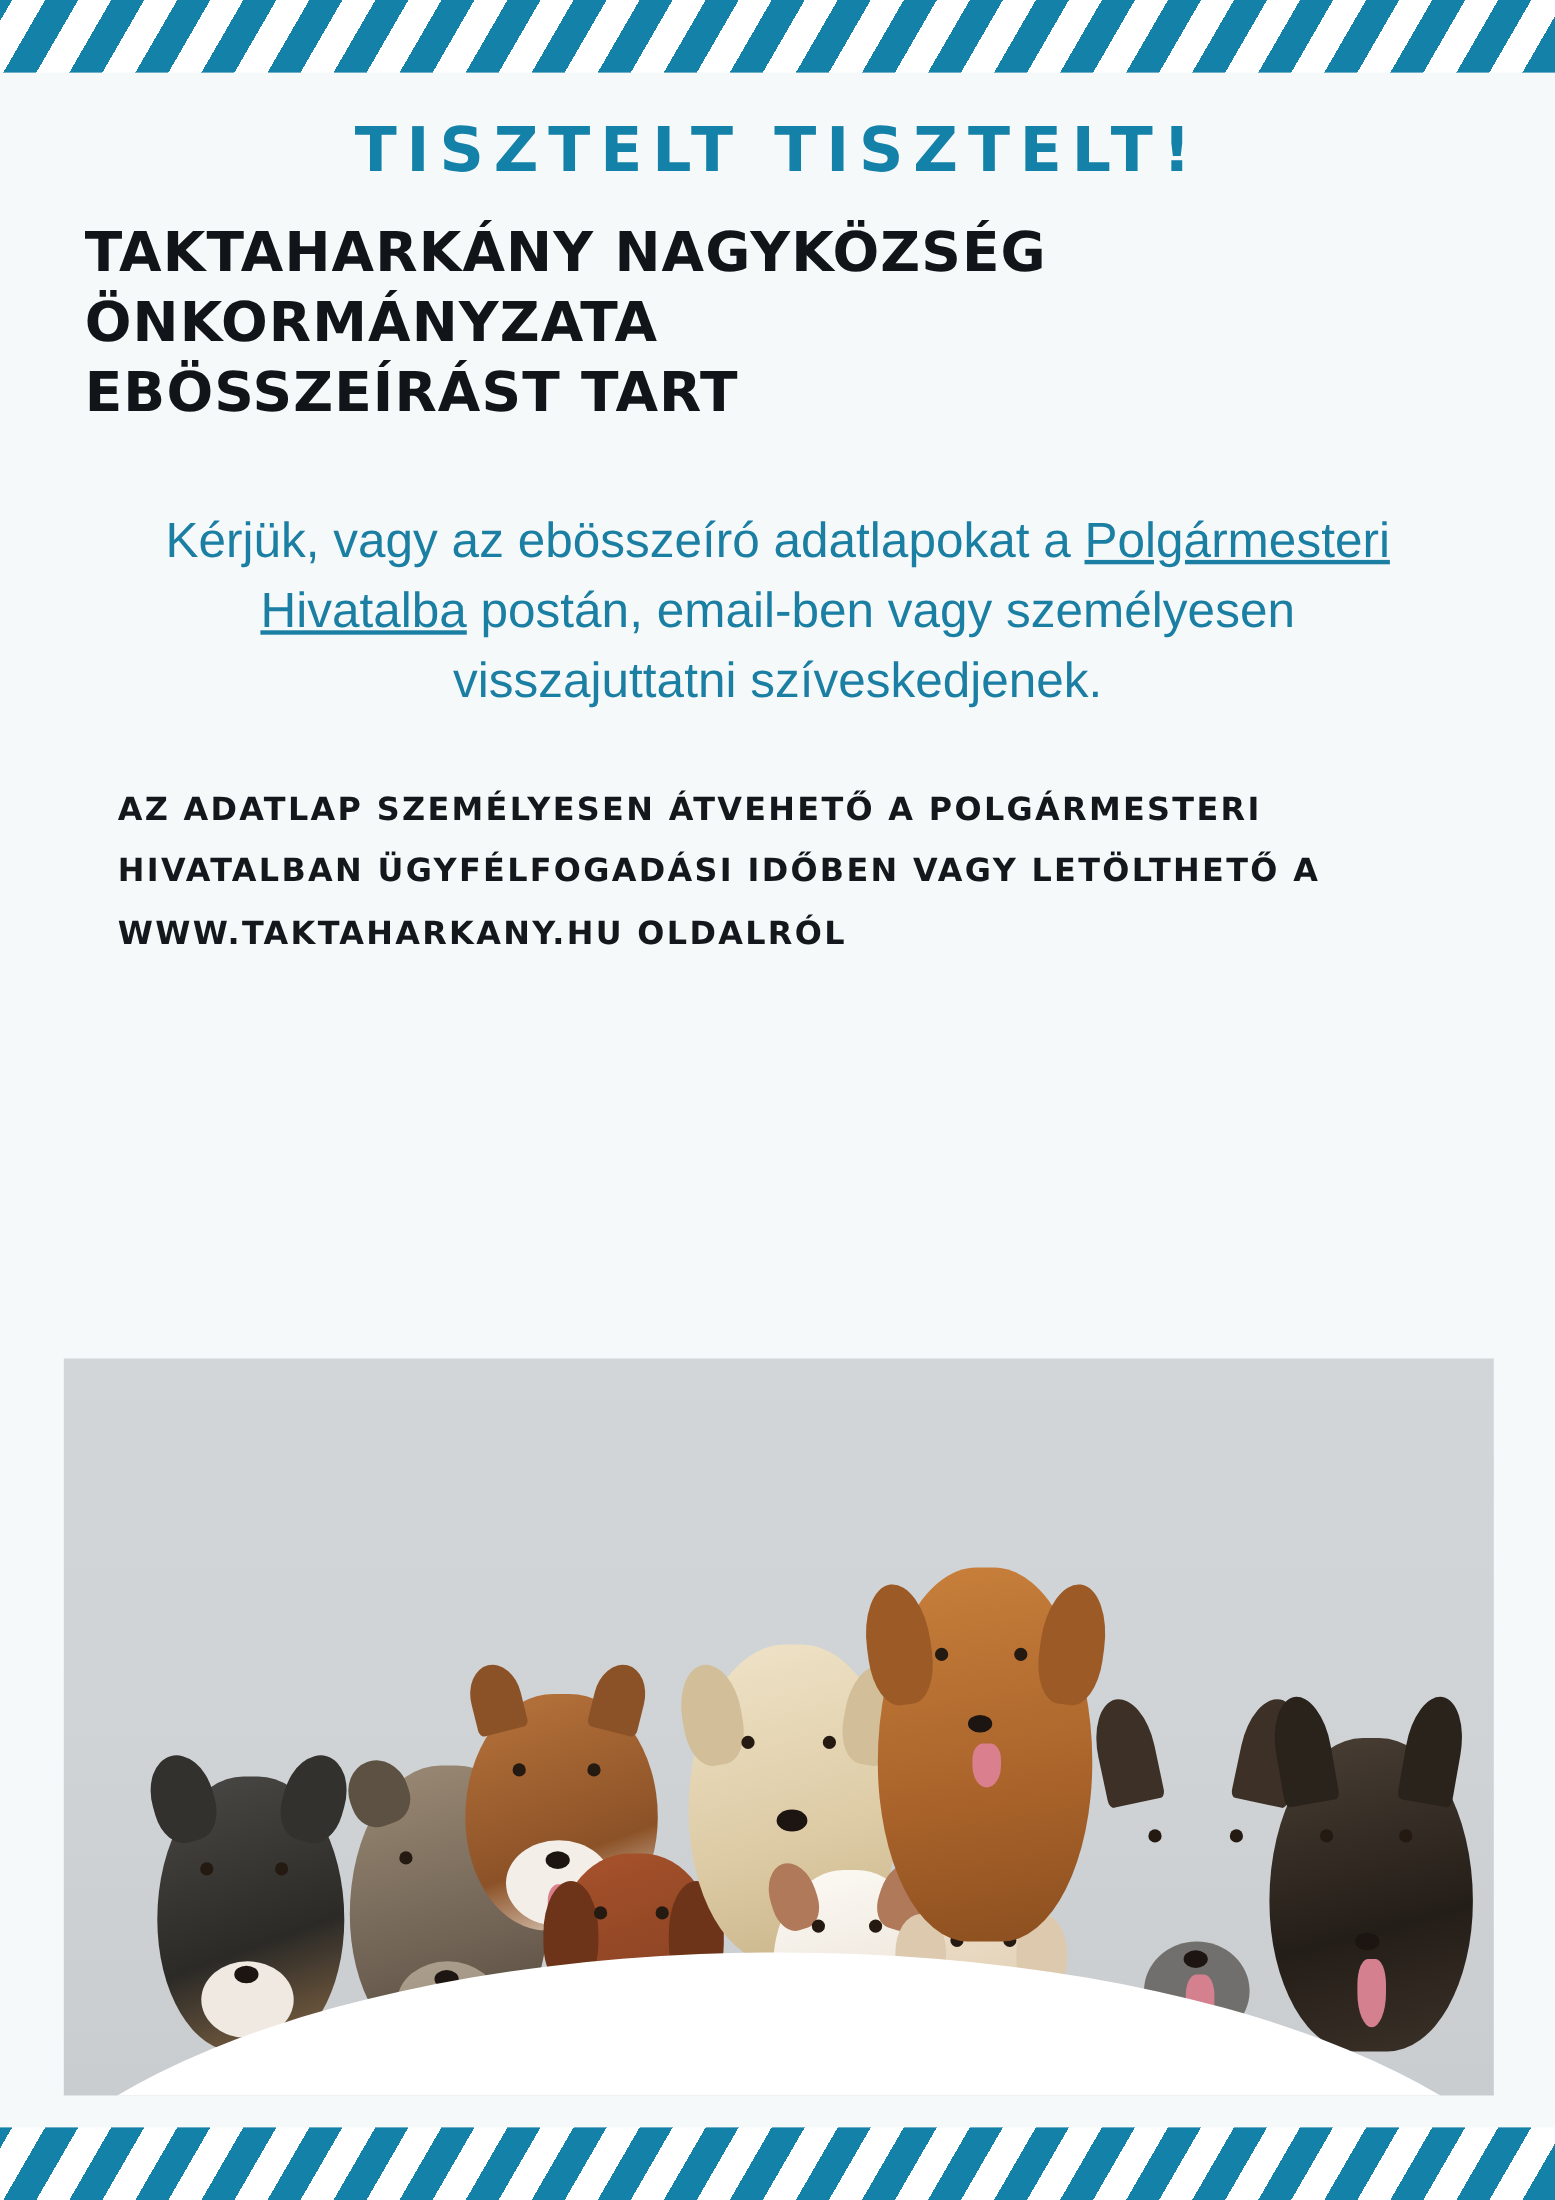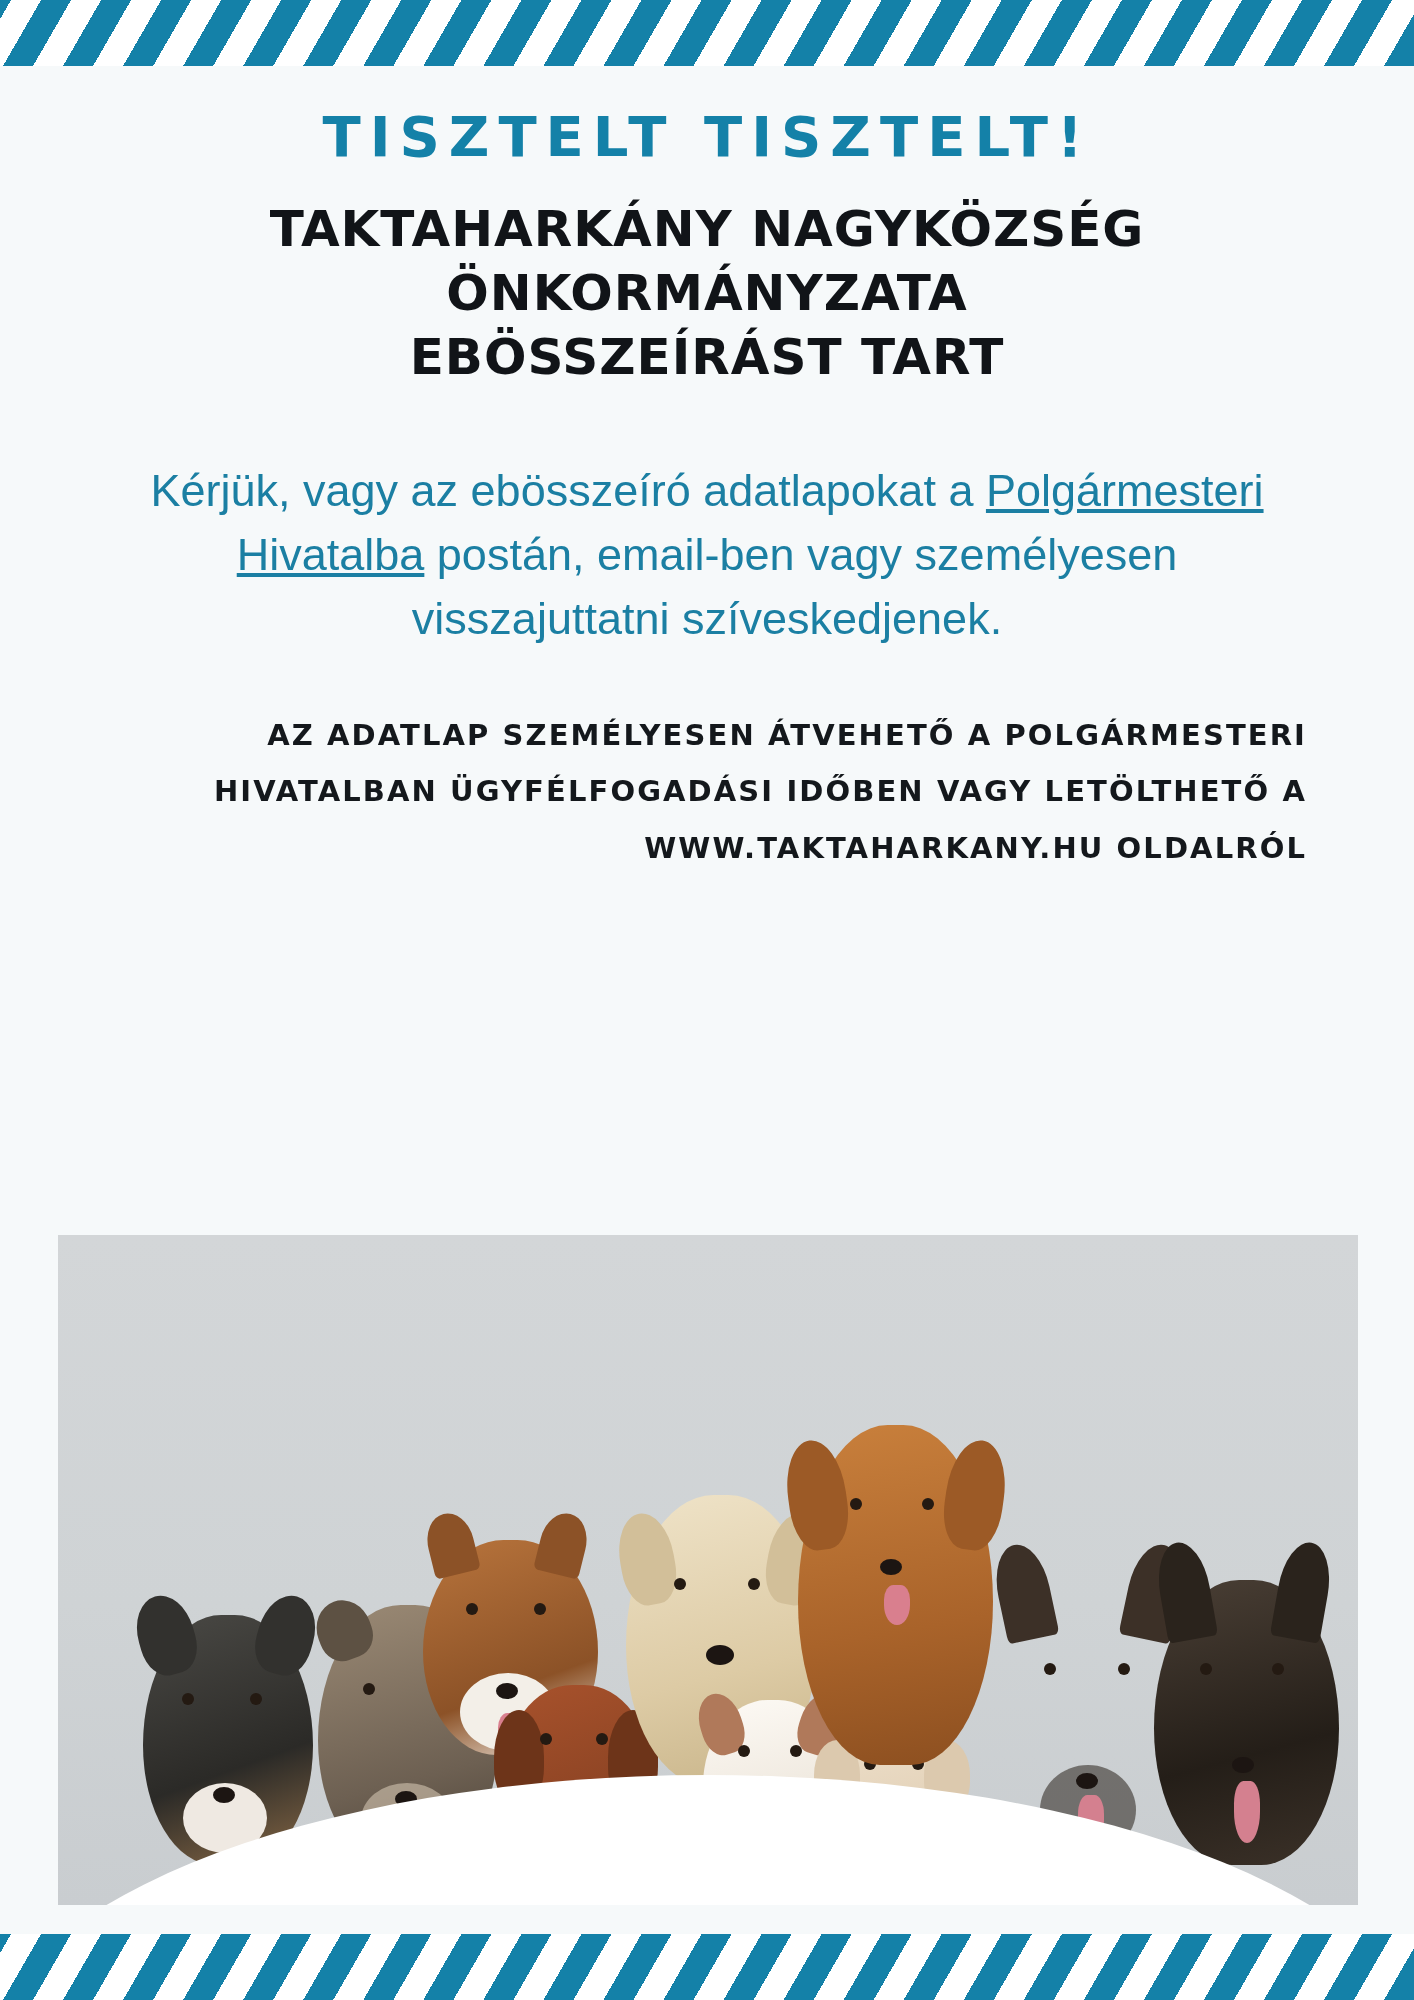--- a/index.html
+++ b/index.html
@@ -58,21 +58,20 @@
     text-align: center;
     font-family: "DejaVu Sans", sans-serif;
   }
 
   .subhead {
     margin-top: 28px;
     color: #111418;
     font-size: 50px;
     line-height: 1.28;
     font-weight: bold;
-    text-align: center;
     letter-spacing: 1px;
     font-family: "DejaVu Sans", sans-serif;
     text-transform: uppercase;
     width: 1260px;
   }
   .subhead .line { display: block; }
 
   .request {
     margin-top: 70px;
     color: #1b7fa3;
@@ -84,21 +83,21 @@
   }
   .request .u { text-decoration: underline; }
 
   .pickup {
     margin-top: 56px;
     color: #14181c;
     font-size: 29px;
     font-weight: bold;
     letter-spacing: 2.1px;
     line-height: 1.95;
-    text-align: right;
+    text-align: left;
     text-transform: uppercase;
     width: 1200px;
     font-family: "DejaVu Sans", sans-serif;
   }
   .pickup .line { display: block; }
 
   .deadline {
     margin-top: 52px;
     color: #1b7fa3;
     font-size: 40px;

